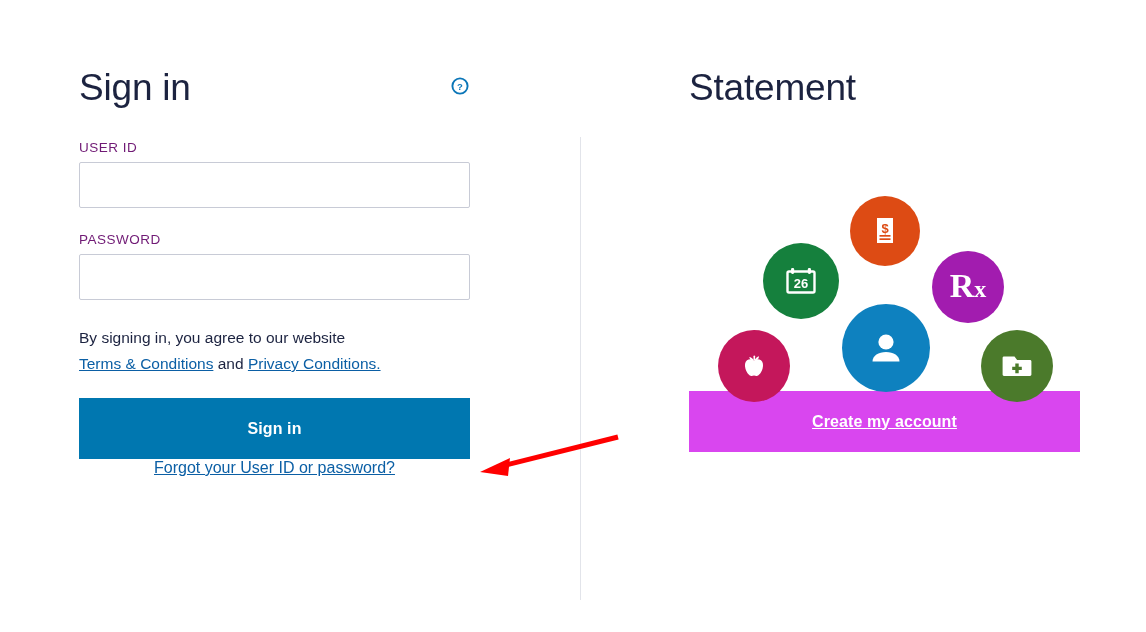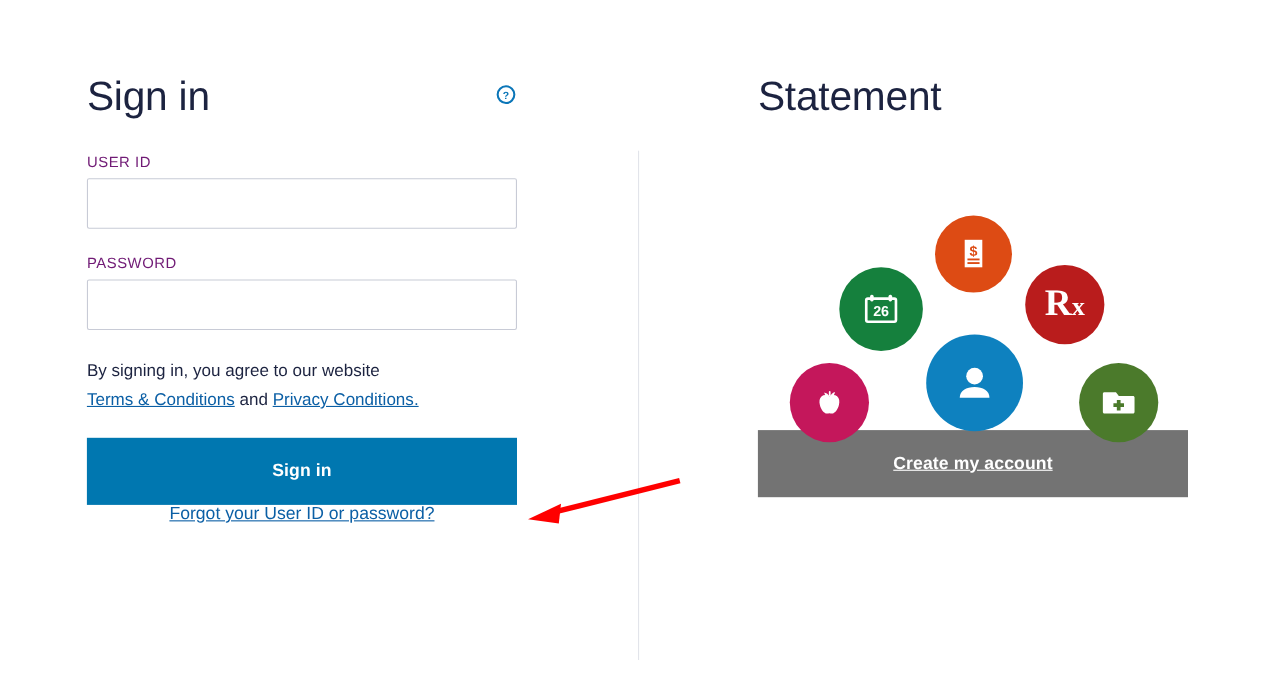--- a/index.html
+++ b/index.html
@@ -140,21 +140,21 @@
     display: flex;
     align-items: center;
     justify-content: center;
   }
   .bubble svg { display: block; }
 
   .link-btn {
     display: block;
     width: 391px;
     height: 61px;
-    background: #737373;
+    background: #d946ef;
     border: none;
     color: #ffffff;
     font-size: 16px;
     font-weight: bold;
     font-family: "Liberation Sans", sans-serif;
     text-decoration: underline;
     cursor: pointer;
     letter-spacing: 0.1px;
   }
 
@@ -225,21 +225,21 @@
 
       <div class="bubble" style="left:74px; top:127px; width:76px; height:76px; background:#15803d;align-items:center;">
         <svg width="40" height="40" viewBox="0 0 40 40">
           <rect x="10" y="7" width="3.2" height="6" rx="1.4" fill="#ffffff"></rect>
           <rect x="26.8" y="7" width="3.2" height="6" rx="1.4" fill="#ffffff"></rect>
           <rect x="6.5" y="10.5" width="27" height="21" rx="1.5" fill="none" stroke="#ffffff" stroke-width="2.4"></rect>
           <text x="20" y="26.5" text-anchor="middle" font-family="Liberation Sans, sans-serif" font-size="13" font-weight="bold" fill="#ffffff">26</text>
         </svg>
       </div>
 
-      <div class="bubble" style="left:243px; top:125px; width:72px; height:72px; background:#b91c1c;">
+      <div class="bubble" style="left:243px; top:135px; width:72px; height:72px; background:#a21caf;">
         <span style="font-family:'Liberation Serif', serif; font-size:34px; font-weight:bold; color:#fff; line-height:1; position:relative; left:0px; top:-1px;">R<span style="font-size:24px;">x</span></span>
       </div>
 
       <div class="bubble" style="left:29px; top:214px; width:72px; height:72px; background:#c4175b;">
         <svg width="38" height="38" viewBox="0 0 38 38">
           <path d="M19 13.5c2.1-1.6 5-1.8 7 -0.2c2.1 1.7 2.5 4.9 1.6 8.2c-0.9 3.4-3.1 6.6-5.2 7.3
                    c-1.4 0.5-2.3-0.2-3.4-0.2c-1.1 0-2 0.7-3.4 0.2c-2.1-0.7-4.3-3.9-5.2-7.3
                    c-0.9-3.3-0.5-6.5 1.6-8.2c2-1.6 4.9-1.4 7 0.2z" fill="#ffffff"></path>
           <path d="M19 13.2c-1.3-2-3.2-3-4.7-3.3c0.2 1.9 1.6 3.4 3.2 3.9z" fill="#ffffff"></path>
           <path d="M19.6 13.1c1-2.1 2.8-3.3 4.4-3.8c-0.1 2-1.3 3.6-2.8 4.3z" fill="#ffffff"></path>

